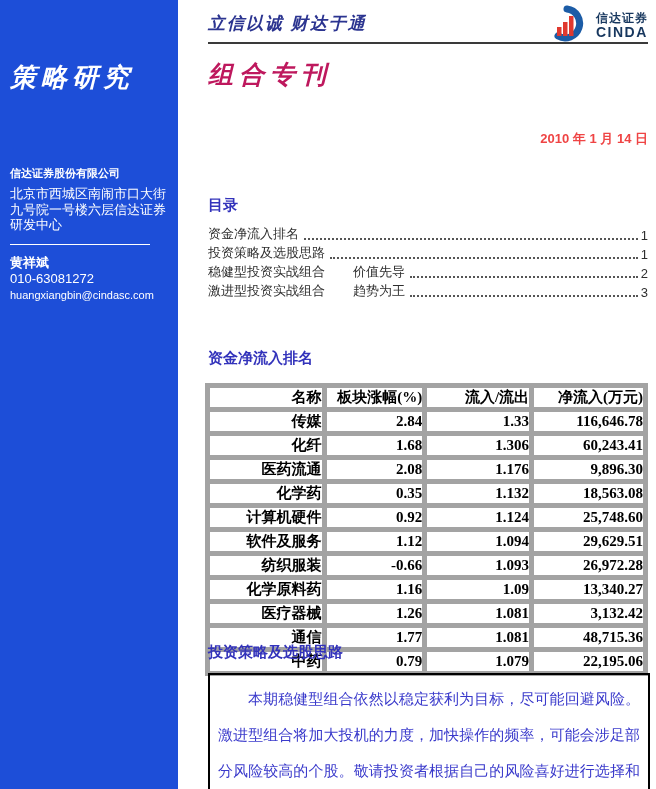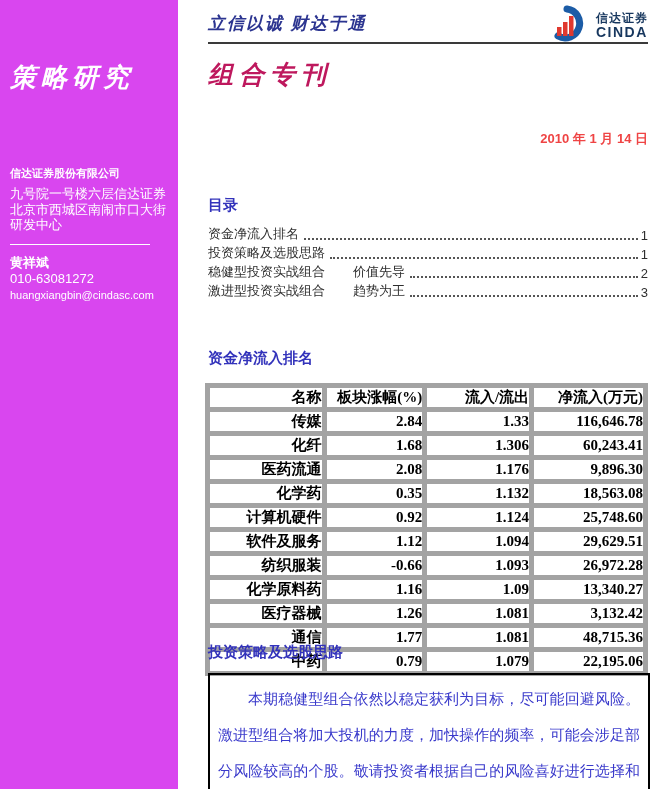--- a/index.html
+++ b/index.html
@@ -1,21 +1,21 @@
 <!DOCTYPE html>
 <html><head>
 <meta charset="utf-8">
 <style>
   * { margin:0; padding:0; box-sizing:border-box; }
   html,body { width:656px; height:789px; overflow:hidden; background:#fff;
               font-family:"Liberation Sans","DejaVu Sans",sans-serif; }
   .page { position:relative; width:656px; height:789px; background:#fff; }
 
   
-  .sidebar { position:absolute; left:0; top:0; width:178px; height:789px; background:#d946ef; color:#fff; }
+  .sidebar { position:absolute; left:0; top:0; width:178px; height:789px; background:#1d4ed8; color:#fff; }
   .sb-category { position:absolute; top:60px; left:10px; font-size:26px; font-weight:bold;
                  letter-spacing:5px; font-style:italic; }
   .sb-company { position:absolute; top:166px; left:10px; font-size:11px; font-weight:bold; }
   .sb-address { position:absolute; top:186px; left:10px; font-size:13px; line-height:15.5px; width:164px; }
   .sb-divider { position:absolute; top:244px; left:10px; width:140px; border-top:1px solid #fff; }
   .sb-analyst { position:absolute; top:254px; left:10px; font-size:13px; font-weight:bold; }
   .sb-phone   { position:absolute; top:271px; left:10px; font-size:13px; }
   .sb-email   { position:absolute; top:287px; left:10px; font-size:11px; width:163px;
                 word-break:break-all; line-height:16px; color:#fff; text-decoration:none; display:block; }
 
@@ -59,22 +59,22 @@
 </style>
 </head>
 <body>
 
 <div class="page">
 
   <div class="sidebar">
     <div class="sb-category">策略研究</div>
     <div class="sb-company">信达证券股份有限公司</div>
     <div class="sb-address">
+      <div>北京市西城区南闹市口大街</div>
       <div>九号院一号楼六层信达证券</div>
-      <div>北京市西城区南闹市口大街</div>
       <div>研发中心</div>
     </div>
     <div class="sb-divider"></div>
     <div class="sb-analyst">黄祥斌</div>
     <div class="sb-phone">010-63081272</div>
     <a class="sb-email" href="#">huangxiangbin@cindasc.com</a>
   </div>
 
   <div class="main">
 

